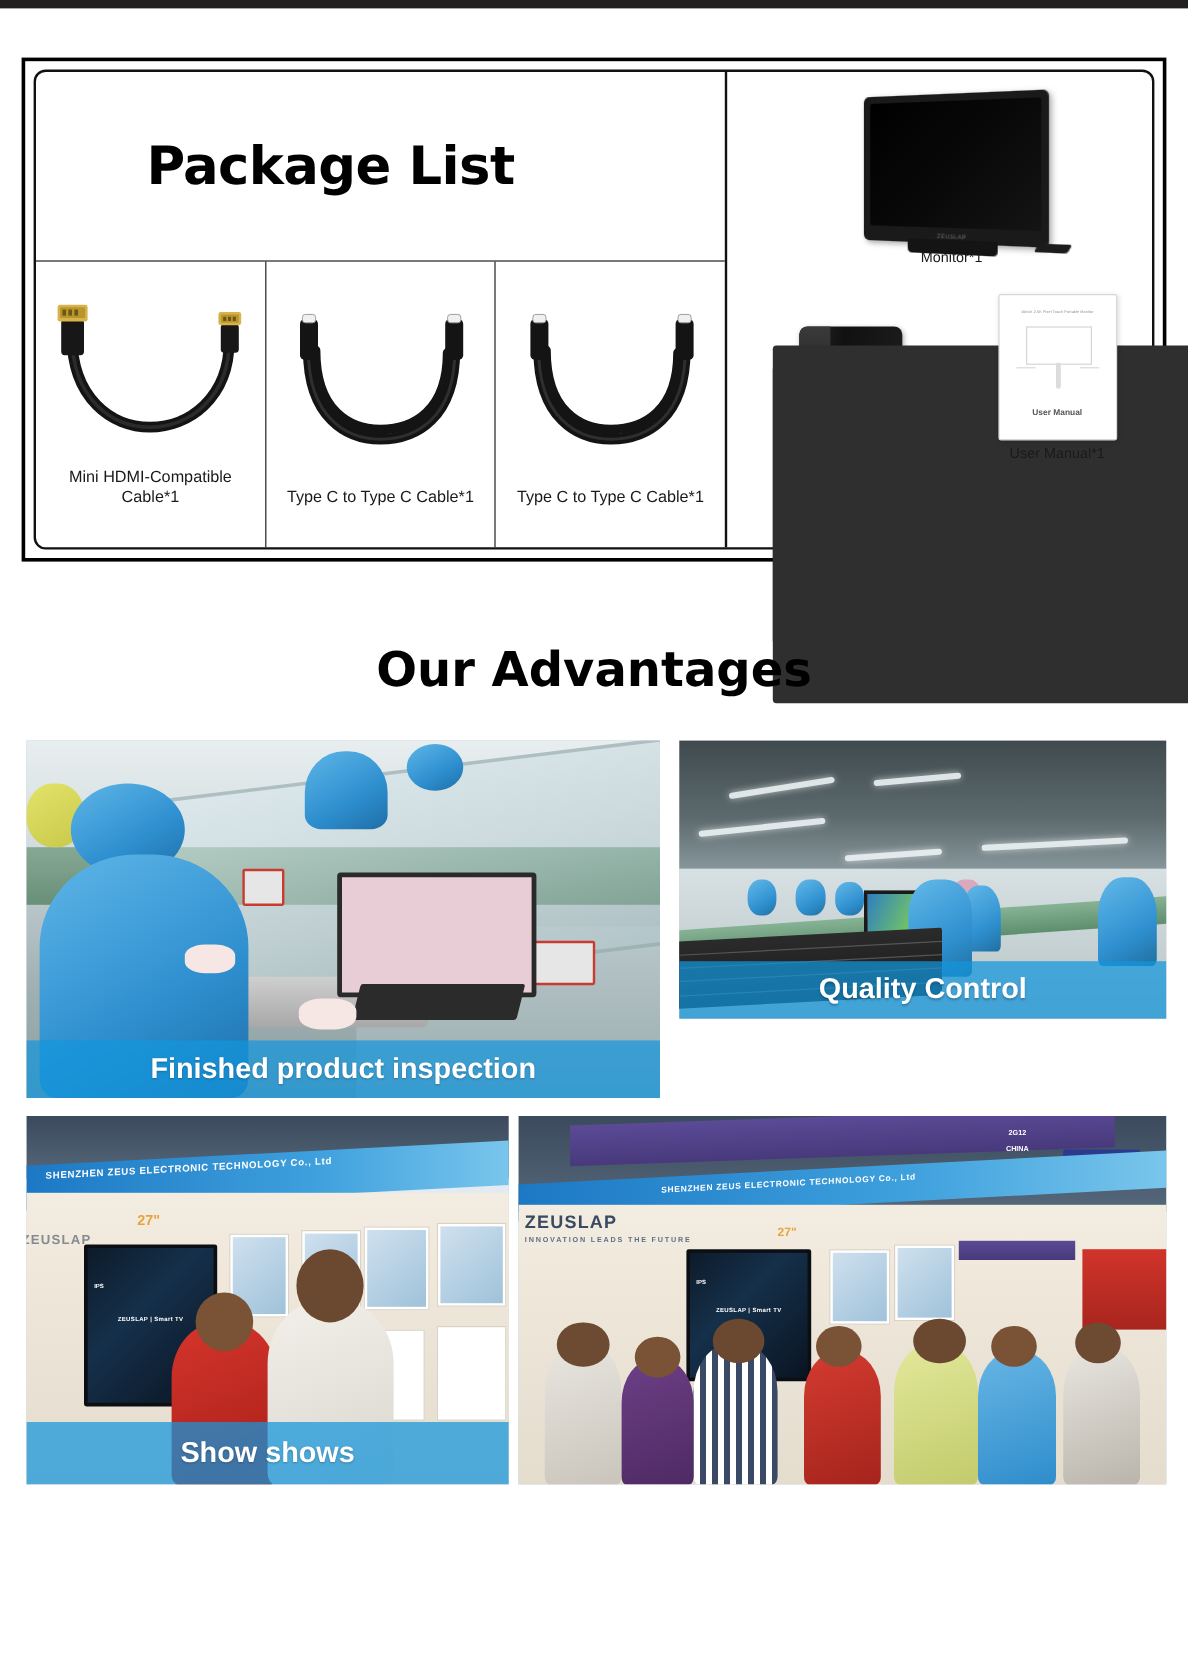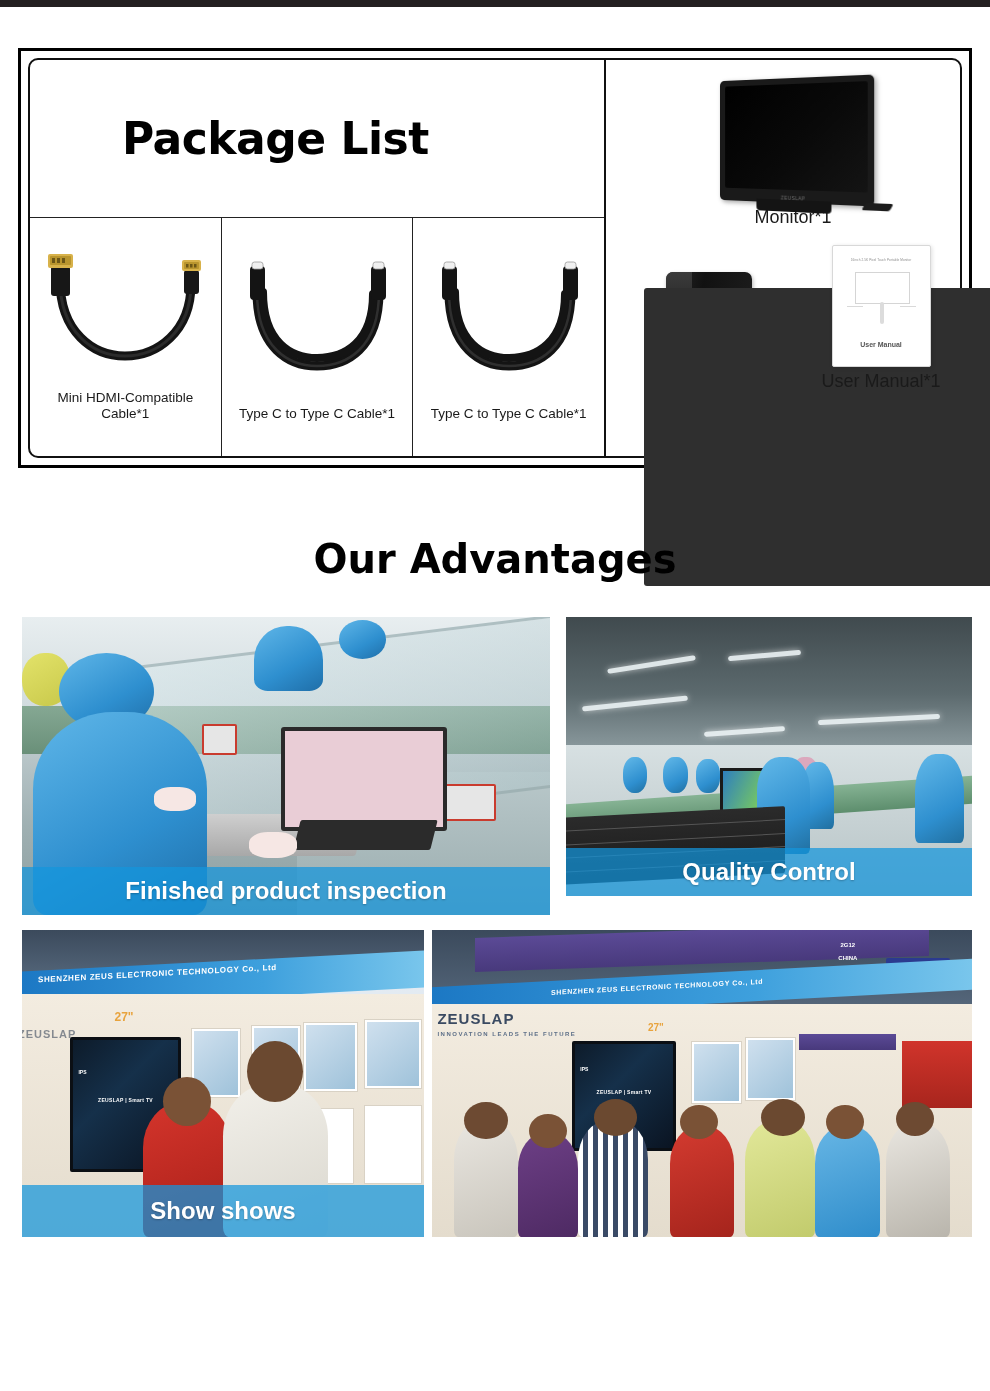--- a/index.html
+++ b/index.html
@@ -56,21 +56,21 @@
   }
   .cable-label{
     font-size:13.5px;color:#1a1a1a;text-align:center;line-height:1.2;
     padding:0 4px 22px 4px;
   }
 
   .pkg-right{
     flex:1;position:relative;
   }
   .prod-item{position:absolute;text-align:center;}
-  .prod-caption{font-size:18px;color:#1a1a1a;margin-top:4px;}
+  .prod-caption{font-size:12px;color:#1a1a1a;margin-top:4px;}
 
   
   .monitor-wrap{left:92px;top:18px;width:190px;}
   .monitor{
     width:160px;height:125px;margin:0 auto;position:relative;
     transform:perspective(420px) rotateY(-16deg);
   }
   .monitor-body{
     position:absolute;inset:0;background:#1a1a1a;border-radius:5px;
     box-shadow:2px 2px 5px rgba(0,0,0,.35);
@@ -148,21 +148,21 @@
   .adv-title{
     position:absolute;left:0;top:536px;width:990px;text-align:center;
     font-size:40px;font-weight:bold;color:#000;
     font-family:"DejaVu Sans","Liberation Sans",sans-serif;
   }
 
   .photo{
     position:absolute;overflow:hidden;background:#c8d2d8;
   }
   .p1{left:22px;top:617px;width:528px;height:298px;}
-  .p2{left:566px;top:617px;width:406px;height:279px;}
+  .p2{left:566px;top:617px;width:406px;height:232px;}
   .p3{left:22px;top:930px;width:402px;height:307px;}
   .p4{left:432px;top:930px;width:540px;height:307px;}
 
   .caption{
     position:absolute;left:0;right:0;bottom:0;height:48px;
     background:rgba(20,150,220,.72);
     display:flex;align-items:center;justify-content:center;
     color:#fff;font-size:24px;font-weight:bold;
     text-shadow:0 1px 2px rgba(0,0,0,.25);
     font-family:"Liberation Sans",sans-serif;

